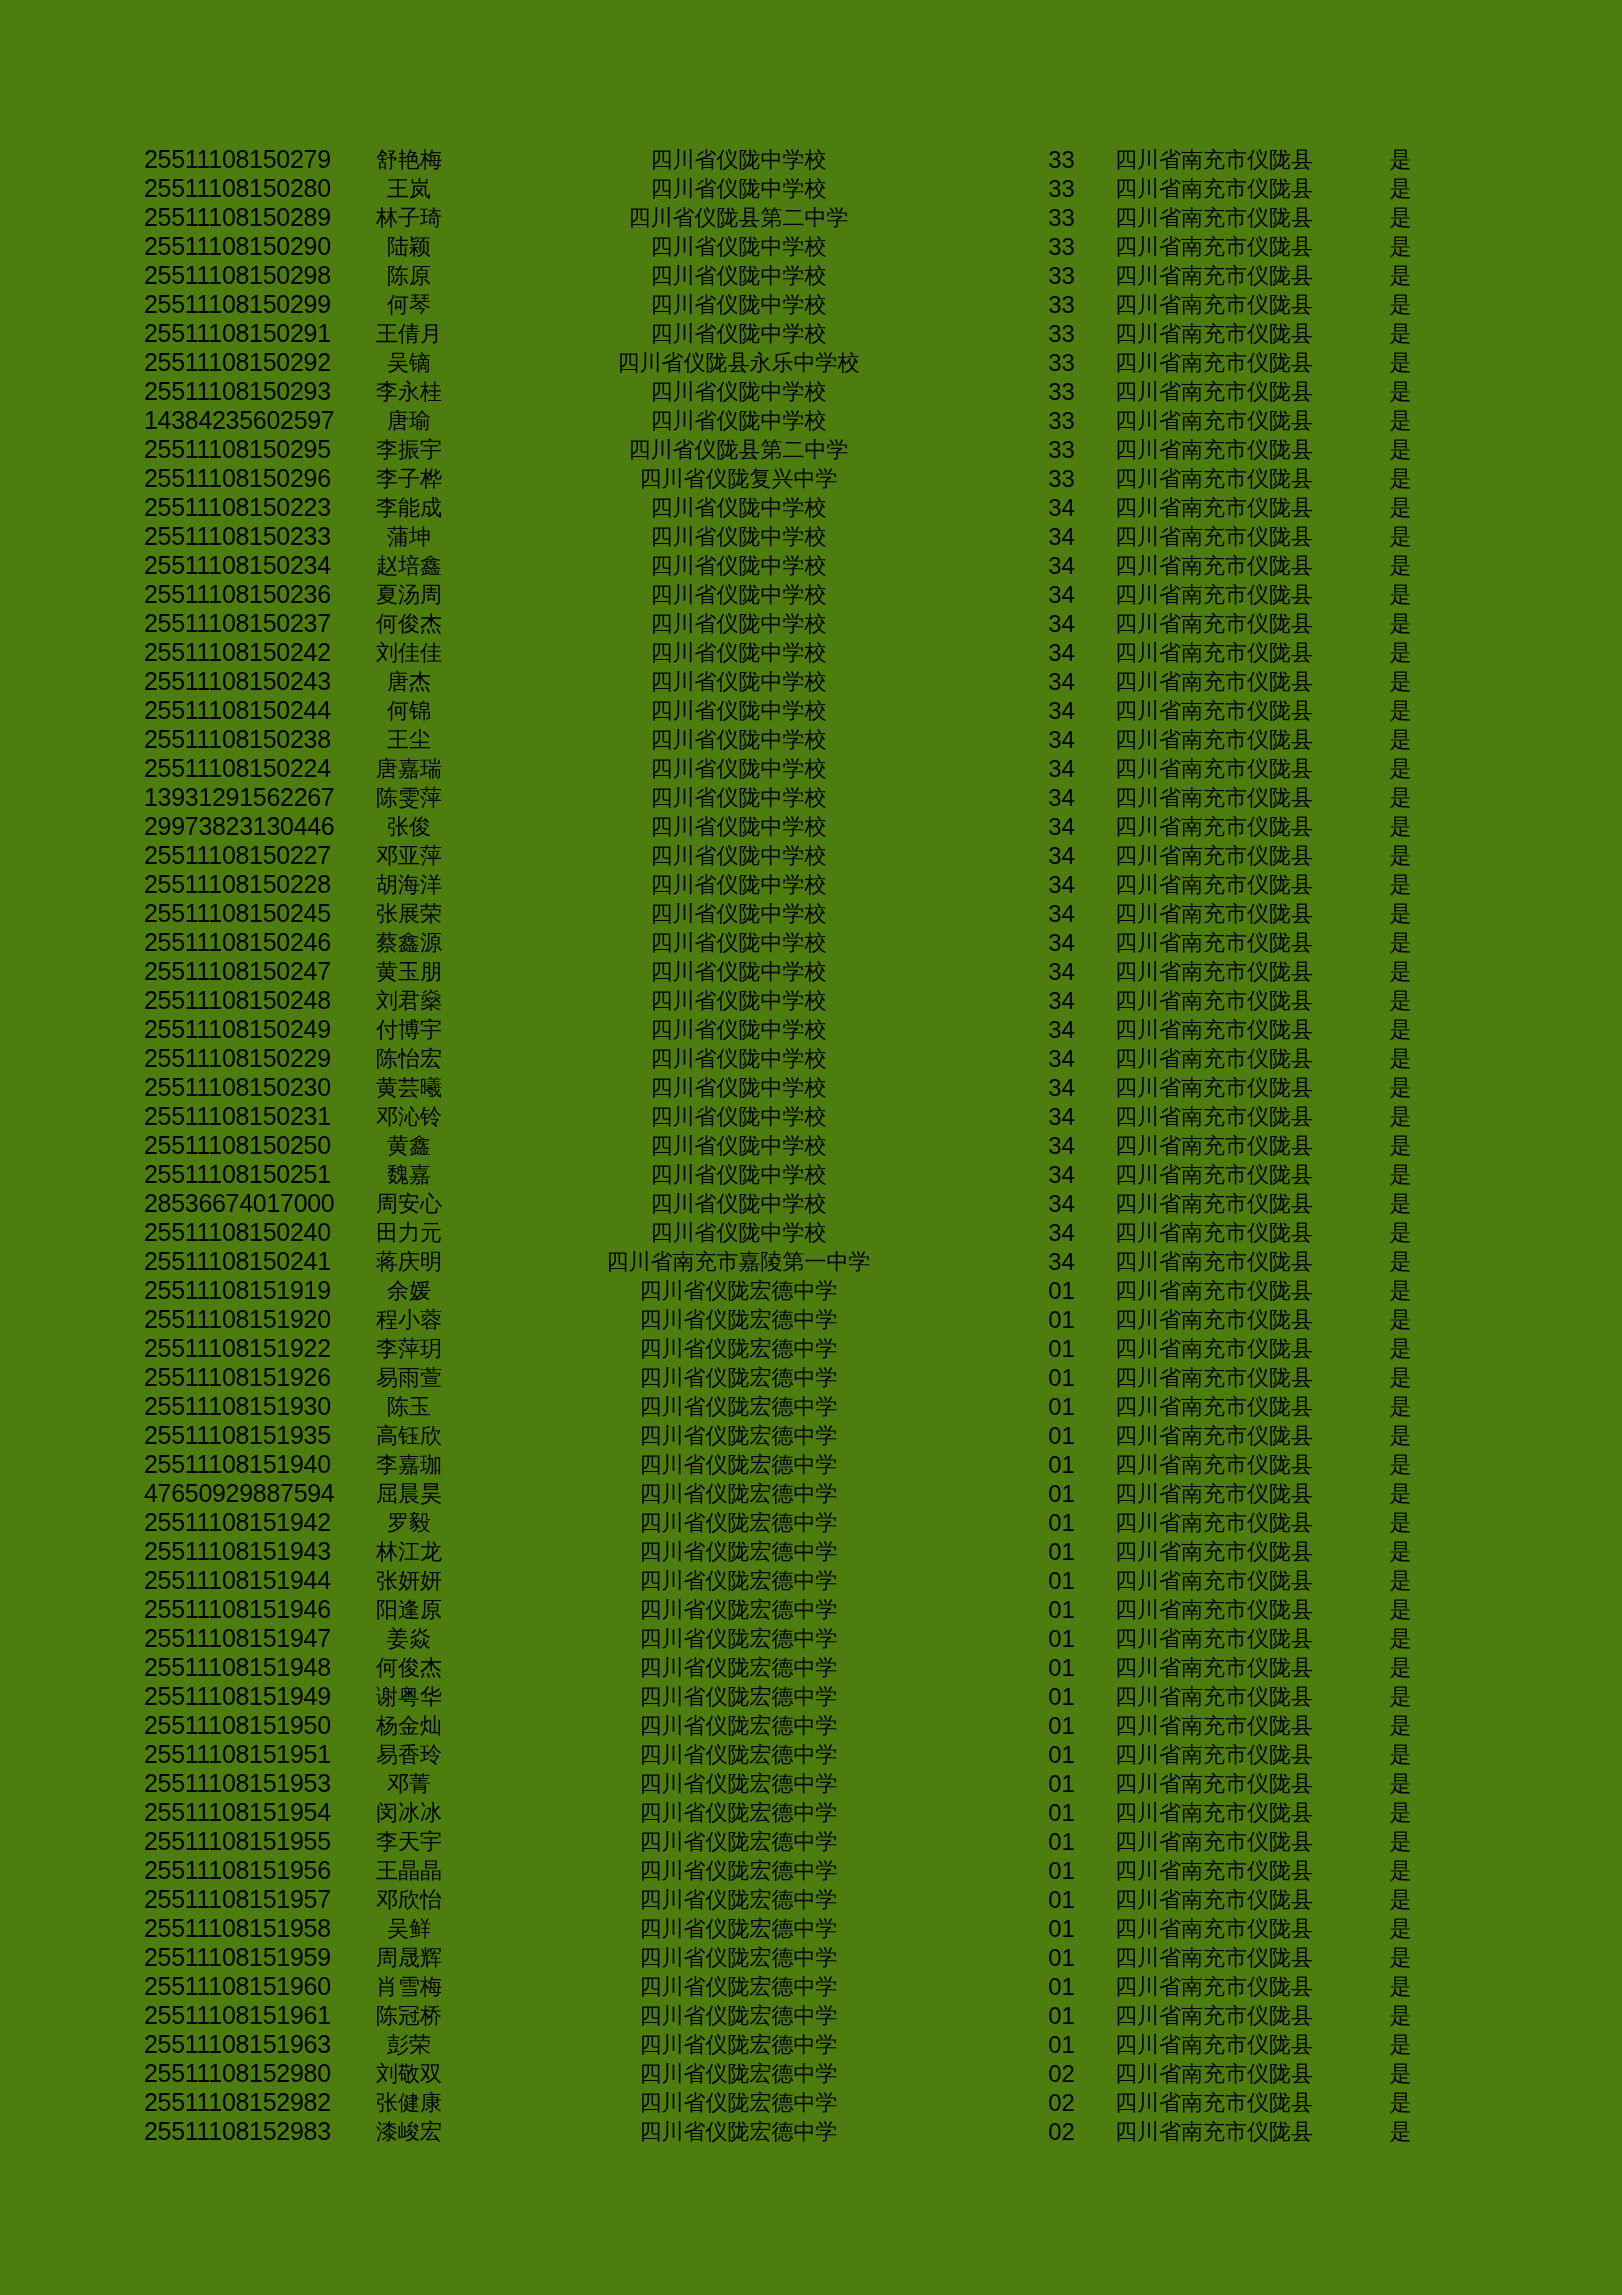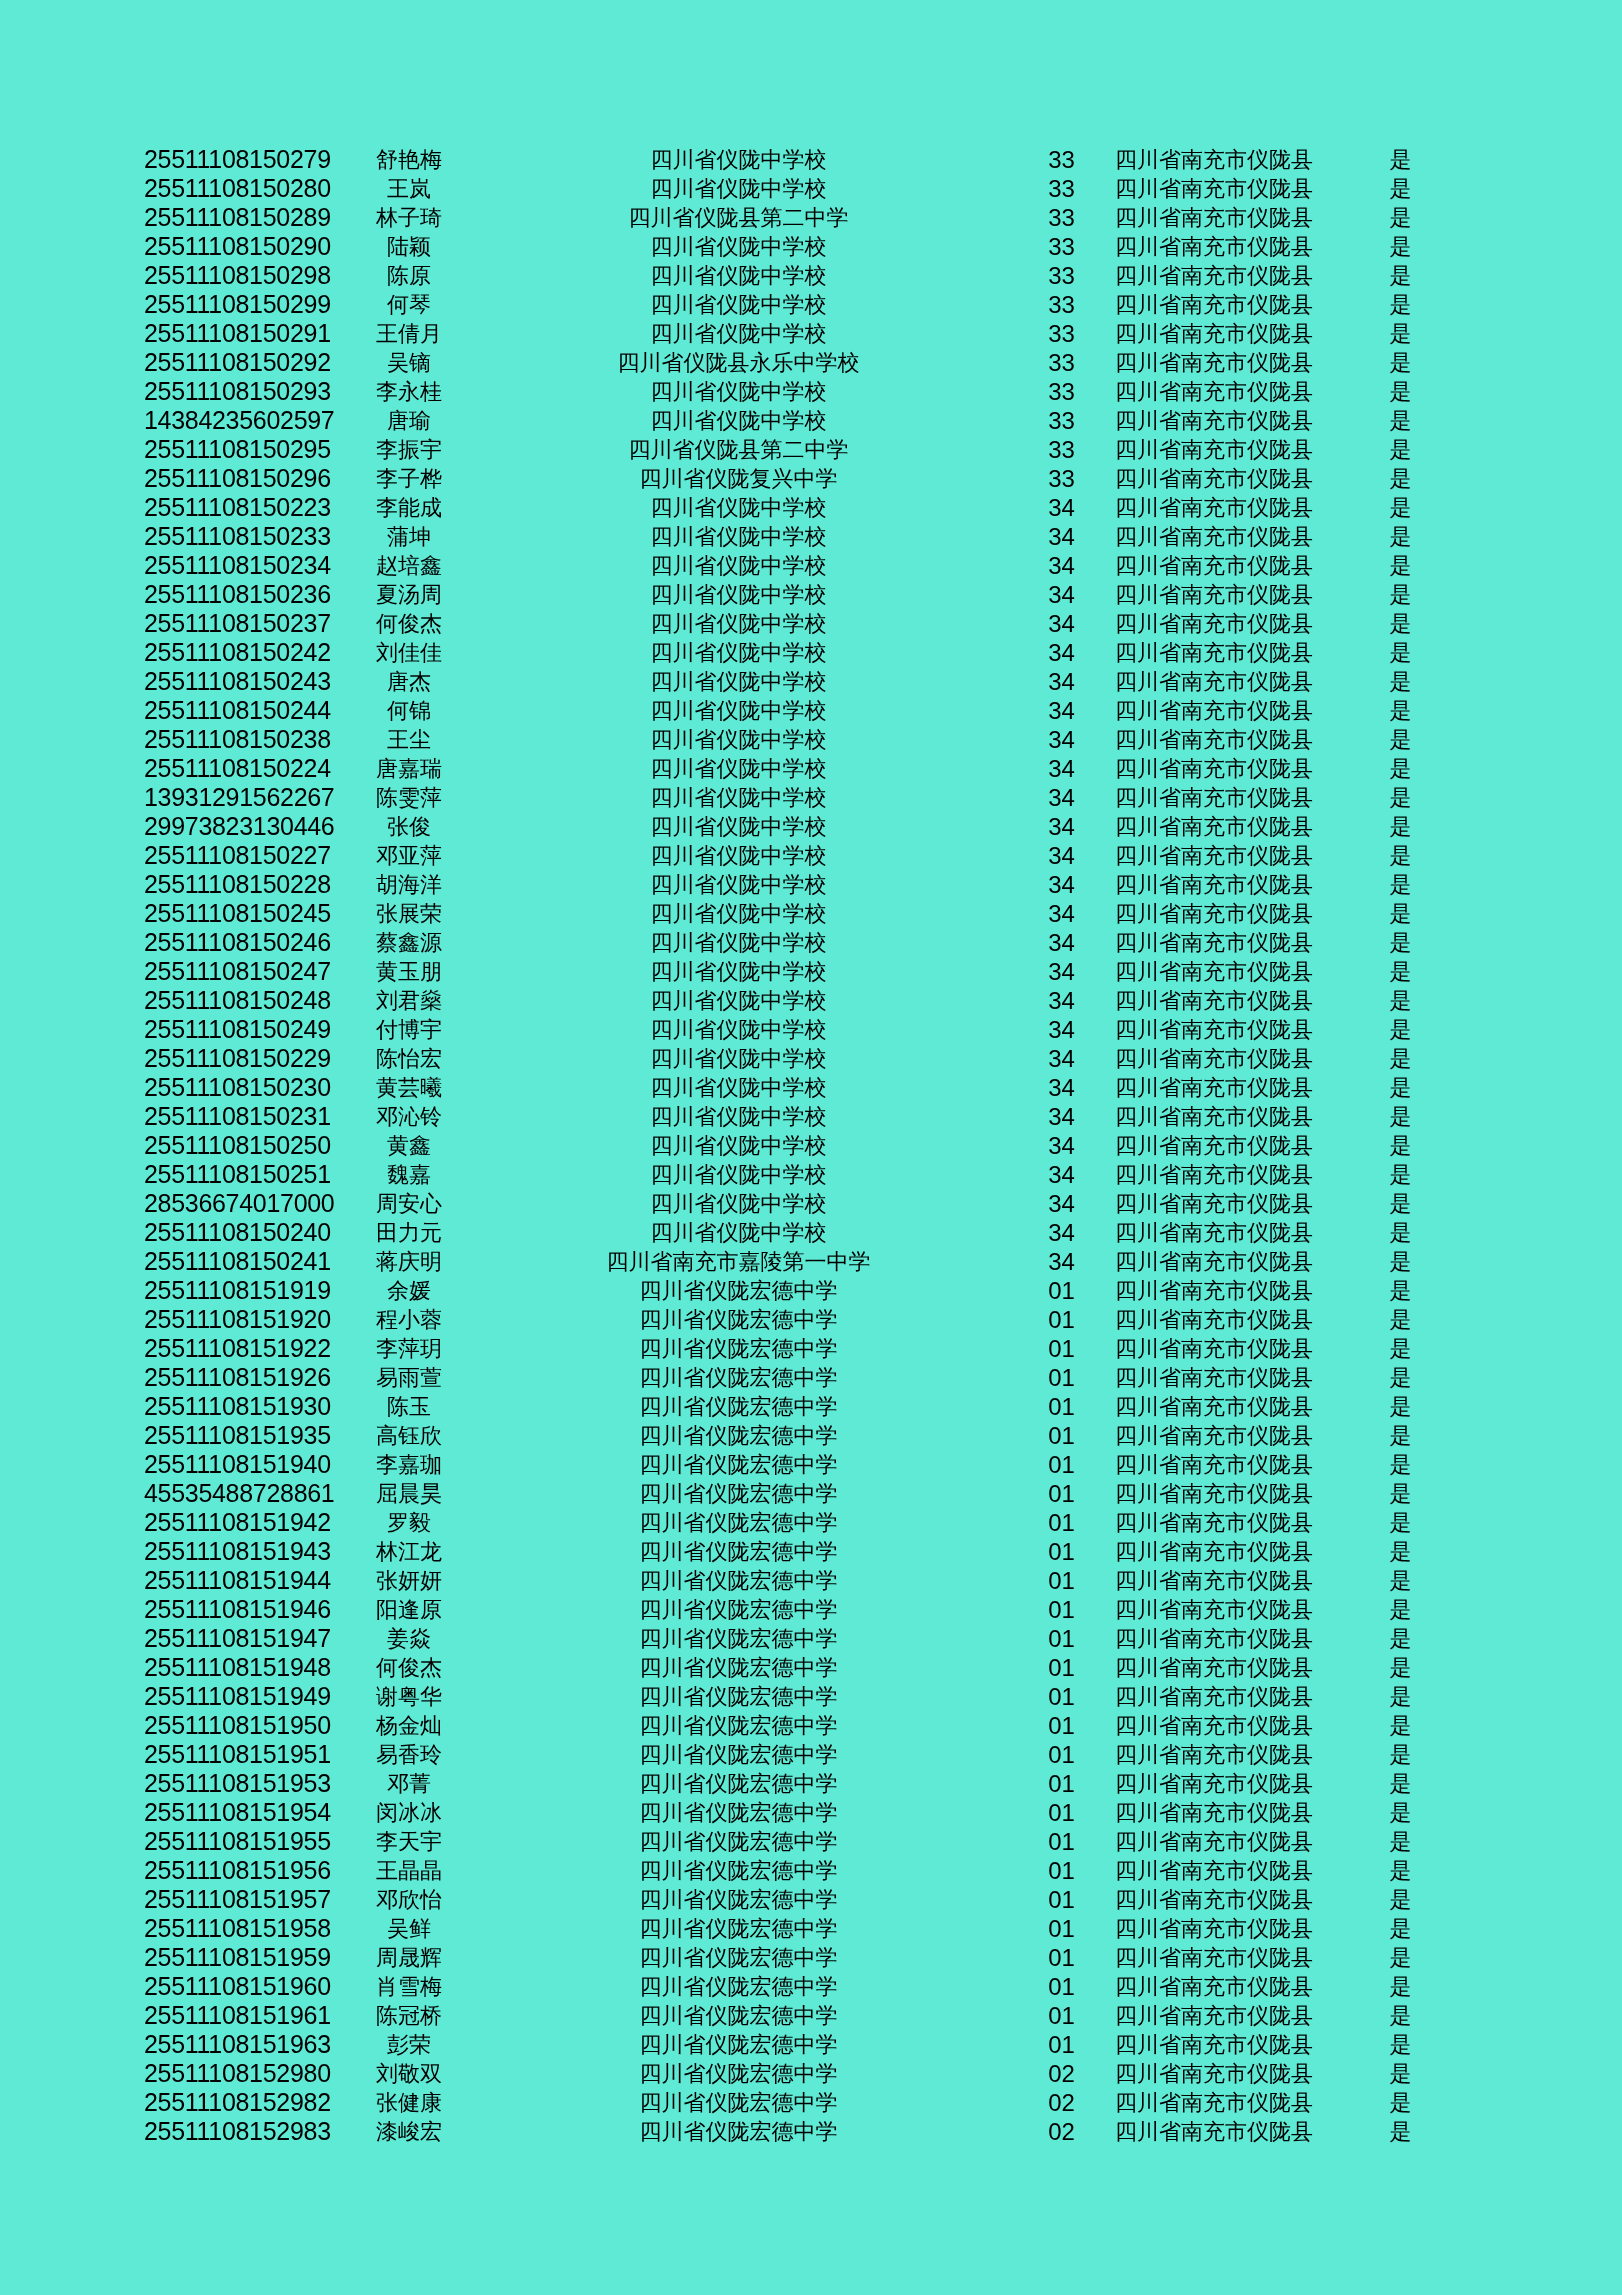--- a/index.html
+++ b/index.html
@@ -9,21 +9,21 @@
     background: #ffffff;
     color: #000000;
     position: relative;
     font-family: "Liberation Sans", sans-serif;
     overflow: hidden;
   }
   .page {
     position: absolute;
     left: 0; top: 0;
     width: 1623px; height: 2295px;
-    background: #5eead4;
+    background: #4d7c0f;
   }
   .table {
     position: absolute;
     left: 0;
     top: 145px;
     width: 1623px;
   }
   .row {
     position: relative;
     height: 29px;
@@ -409,21 +409,21 @@
   </div>
       <div class="row">
     <div class="cell c-id">25511108151940</div>
     <div class="cell c-name">李嘉珈</div>
     <div class="cell c-school">四川省仪陇宏德中学</div>
     <div class="cell c-code">01</div>
     <div class="cell c-region">四川省南充市仪陇县</div>
     <div class="cell c-flag">是</div>
   </div>
       <div class="row">
-    <div class="cell c-id">45535488728861</div>
+    <div class="cell c-id">47650929887594</div>
     <div class="cell c-name">屈晨昊</div>
     <div class="cell c-school">四川省仪陇宏德中学</div>
     <div class="cell c-code">01</div>
     <div class="cell c-region">四川省南充市仪陇县</div>
     <div class="cell c-flag">是</div>
   </div>
       <div class="row">
     <div class="cell c-id">25511108151942</div>
     <div class="cell c-name">罗毅</div>
     <div class="cell c-school">四川省仪陇宏德中学</div>

